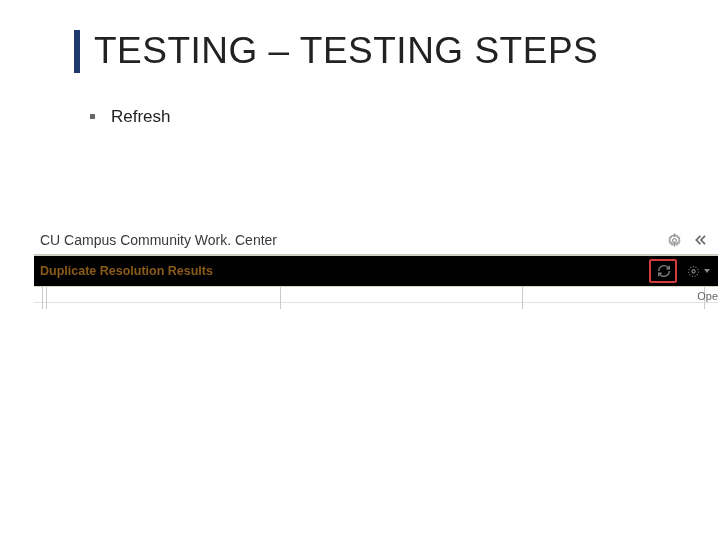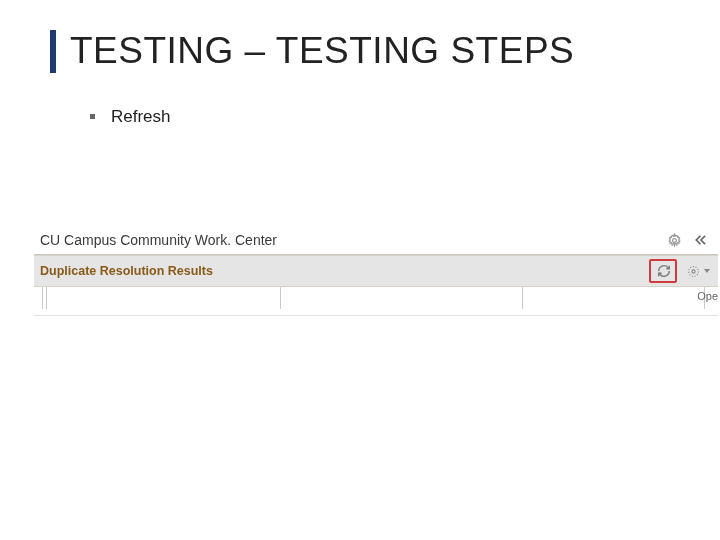--- a/index.html
+++ b/index.html
@@ -1,46 +1,46 @@
 <!DOCTYPE html>
 <html><head>
 <meta charset="utf-8">
 <style>
   * { box-sizing: border-box; margin: 0; padding: 0; }
   html, body { width: 720px; height: 540px; background: #fff; font-family: Arial, Helvetica, sans-serif; }
   .slide { position: relative; width: 720px; height: 540px; padding: 30px 0 0 0; }
 
-  .title-wrap { display: flex; align-items: stretch; padding-left: 50px; }
+  .title-wrap { display: flex; align-items: stretch; padding-left: 74px; }
   .accent-bar { width: 6px; background: #1f3a6e; margin-right: 14px; flex: 0 0 6px; }
   .title { font-size: 37px; font-weight: 400; color: #222; letter-spacing: 0.5px; line-height: 1.15; font-family: Arial, Helvetica, sans-serif; }
 
   .bullet-list { margin-top: 34px; padding-left: 90px; }
   .bullet-item { display: flex; align-items: center; }
   .bullet-dot { width: 5px; height: 5px; background: #666; border-radius: 0; margin-right: 16px; flex: 0 0 5px; }
   .bullet-text { font-size: 17px; color: #222; }
 
   
   .ui-block { position: absolute; left: 2px; top: 228px; width: 716px; padding-left: 32px; }
 
   .wc-header { display: flex; align-items: center; border-bottom: 1px solid #c9c9c9; padding: 4px 10px 6px 6px; }
   .wc-title { font-size: 14px; color: #3a3a3a; font-family: Arial, sans-serif; }
   .wc-spacer { flex: 1; }
   .gear-outer { margin-right: 12px; color: #9a9a9a; }
   .collapse-icon { color: #6b6b6b; font-size: 16px; font-weight: bold; }
 
-  .sect-row { display: flex; align-items: center; background: #e5e5e5; border-top: 1px solid #d8d3c5; border-bottom: 1px solid #d8d3c5; padding: 3px 8px 3px 6px; }
+  .sect-row { display: flex; align-items: center; background: #000000; border-top: 1px solid #d8d3c5; border-bottom: 1px solid #d8d3c5; padding: 3px 8px 3px 6px; }
   .sect-title { font-size: 12.5px; font-weight: bold; color: #8a5a18; font-family: Arial, sans-serif; }
   .sect-spacer { flex: 1; }
   .icon-btn { display: flex; align-items: center; justify-content: center; width: 20px; height: 18px; color: #8a8a8a; margin-left: 2px; }
   .refresh-highlight { border: 2px solid #d23b3b; border-radius: 2px; padding: 1px; }
   .gear-small { margin-left: 4px; }
   .dropdown-caret { width: 0; height: 0; border-left: 3px solid transparent; border-right: 3px solid transparent; border-top: 4px solid #8a8a8a; margin-left: 1px; }
   .gear-dd { display: flex; align-items: center; }
 
-  .divider-row { position: relative; height: 29px; border-bottom: 1px solid #e2e2e2; text-align: center; }
+  .divider-row { position: relative; height: 16px; border-bottom: 1px solid #e2e2e2; text-align: center; }
   .vdiv { position: absolute; top: 0; height: 22px; width: 1px; background: #c9c9c9; }
   .op-label { position: absolute; right: 0; top: 3px; font-size: 11px; color: #666; font-family: Arial, sans-serif; }
 
   svg { display: block; }
 </style>
 </head>
 <body>
 
 <div class="slide">
 

